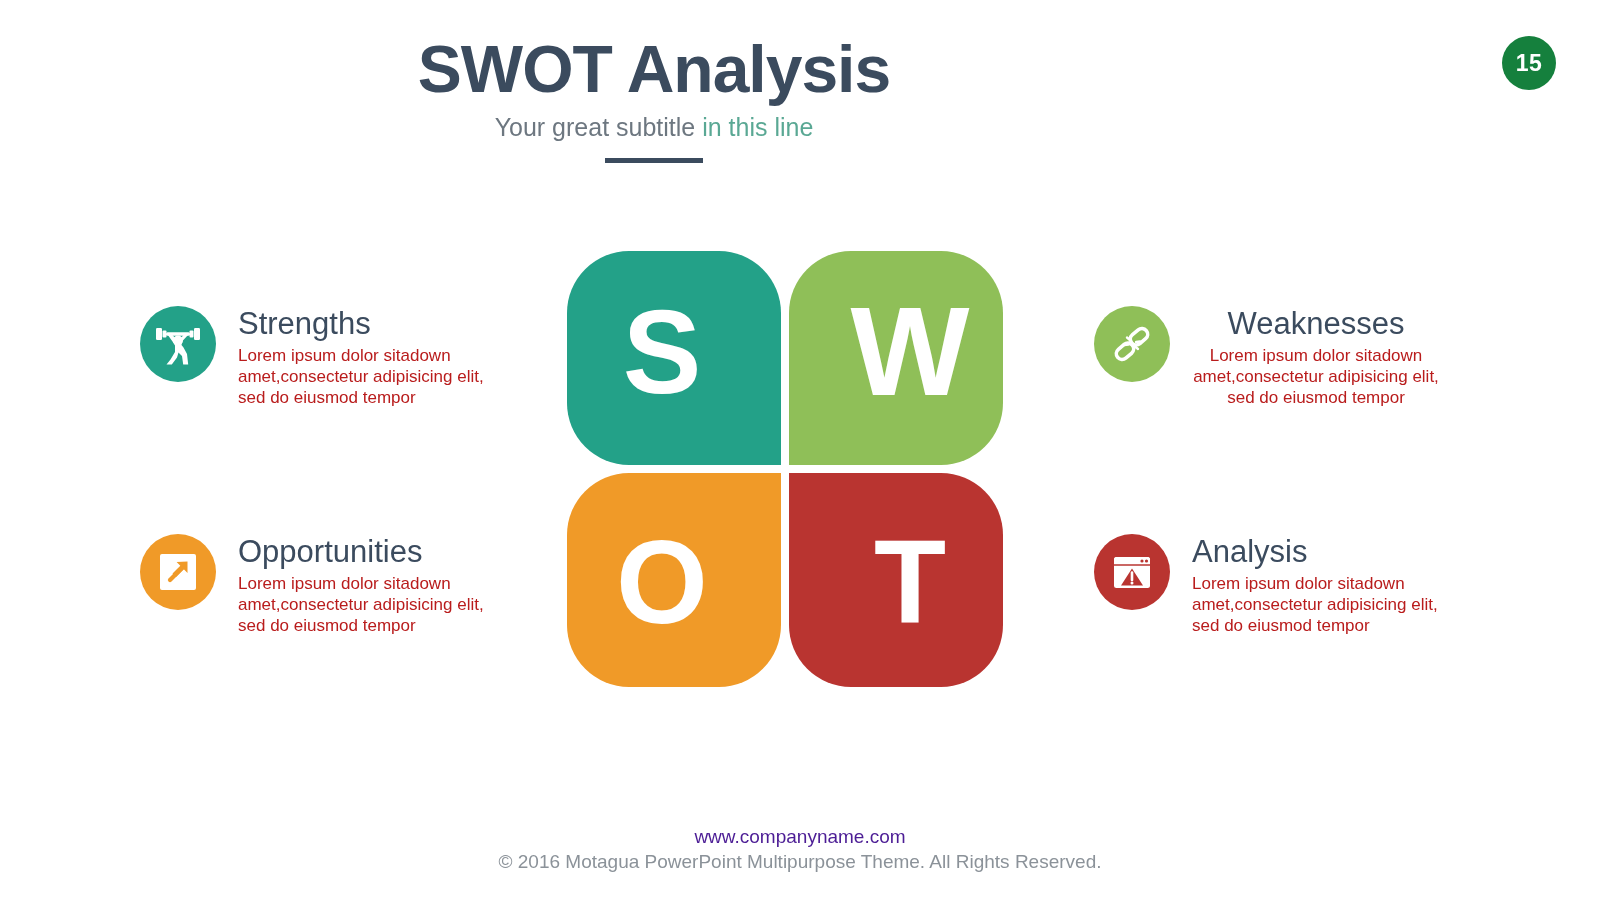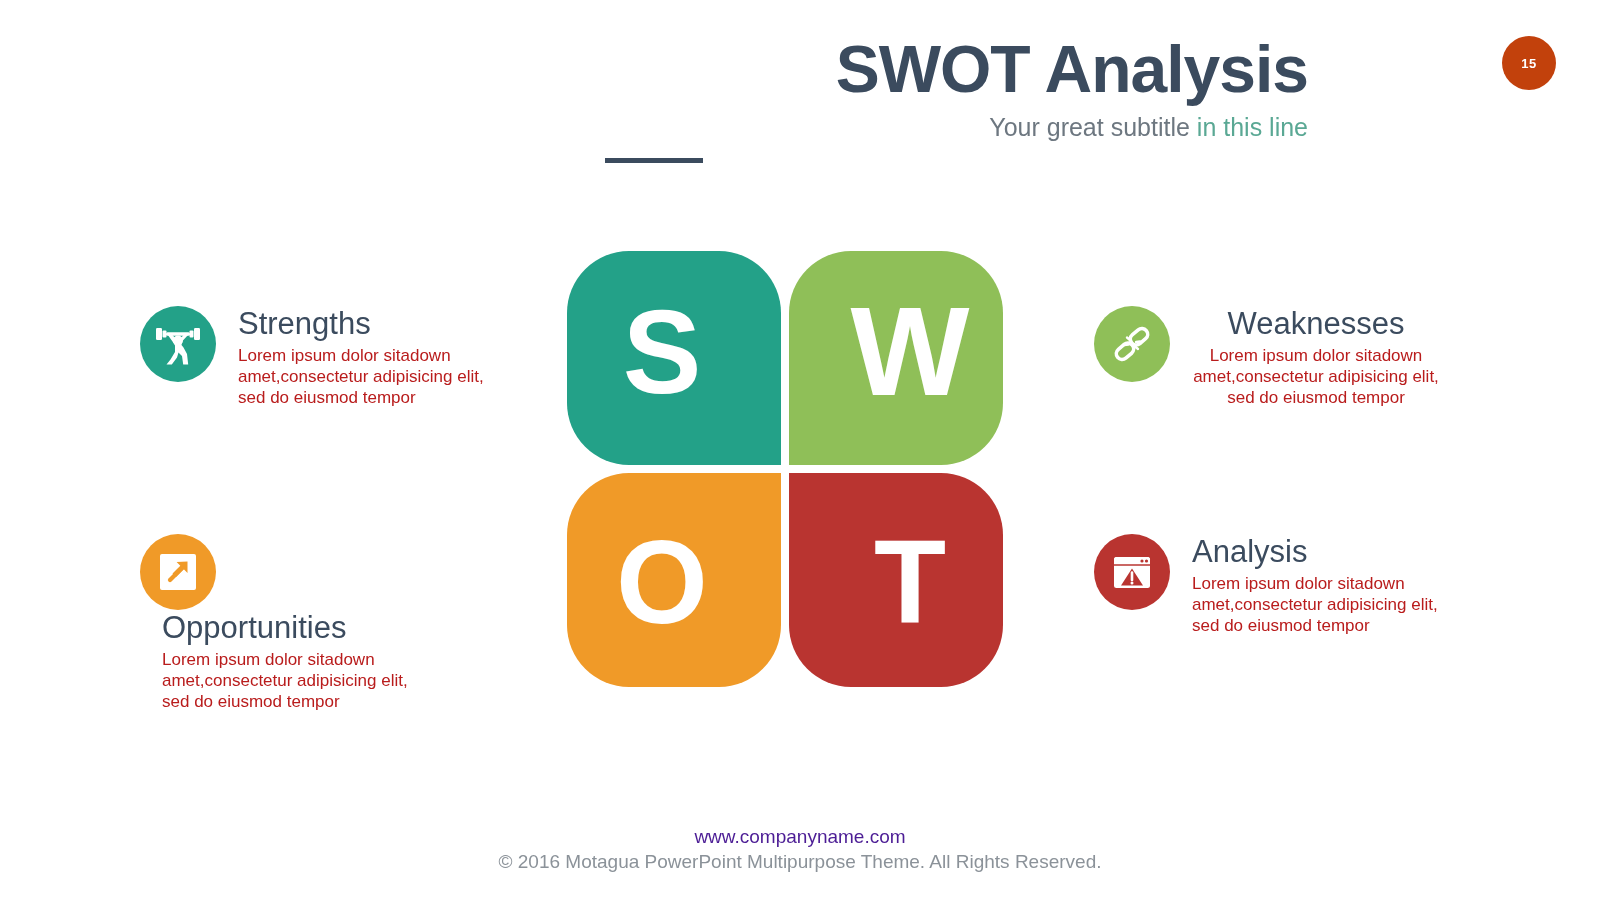--- a/index.html
+++ b/index.html
@@ -8,27 +8,27 @@
     background: #ffffff;
     font-family: "Liberation Sans", sans-serif;
     overflow: hidden;
   }
   .slide { position: relative; width: 1600px; height: 900px; background: #fff; }
 
   
   .page-badge {
     position: absolute; top: 36px; right: 44px;
     width: 54px; height: 54px; border-radius: 50%;
-    background: #c2410c; color: #fff;
+    background: #15803d; color: #fff;
     display: flex; align-items: center; justify-content: center;
-    font-size: 13px; font-weight: bold; letter-spacing: .5px;
+    font-size: 23px; font-weight: bold; letter-spacing: .5px;
   }
 
   
-  .header { position: absolute; top: 34px; left: 0; width: 1308px; text-align: right; }
+  .header { position: absolute; top: 34px; left: 0; width: 1308px; text-align: center; }
   .title {
     font-size: 66px; font-weight: bold; color: #3b4b5e;
     letter-spacing: -1px; line-height: 1.08;
   }
   .subtitle { margin-top: 8px; font-size: 25px; color: #6d7780; font-weight: normal; }
   .subtitle .accent { color: #5aa894; }
   .rule {
     margin: 16px auto 0; width: 98px; height: 5px; background: #3b4b5e;
   }
 
@@ -49,21 +49,21 @@
   .petal-t { left: 222px; top: 222px; background: #b93430; border-radius: 0 62px 62px 62px; }
   .petal-letter { transform: translateY(-4px); }
   .petal-s .petal-letter { transform: translate(-12px, -6px); }
   .petal-w .petal-letter { transform: translate(14px, -6px); font-size: 126px; }
   .petal-o .petal-letter { transform: translate(-12px, 2px); }
   .petal-t .petal-letter { transform: translate(14px, 2px); }
 
   
   .feature { position: absolute; display: flex; align-items: flex-start; }
   .feat-strengths     { left: 140px;  top: 306px; }
-  .feat-opportunities { left: 140px;  top: 534px; flex-direction: column; }
+  .feat-opportunities { left: 140px;  top: 534px; }
   .feat-weaknesses    { left: 1094px; top: 306px; text-align: center; }
   .feat-threats       { left: 1094px; top: 534px; }
 
   .icon-circle {
     flex: 0 0 auto;
     width: 76px; height: 76px; border-radius: 50%;
     display: flex; align-items: center; justify-content: center;
   }
   .c-teal   { background: #23a188; }
   .c-green  { background: #8fbf58; }

